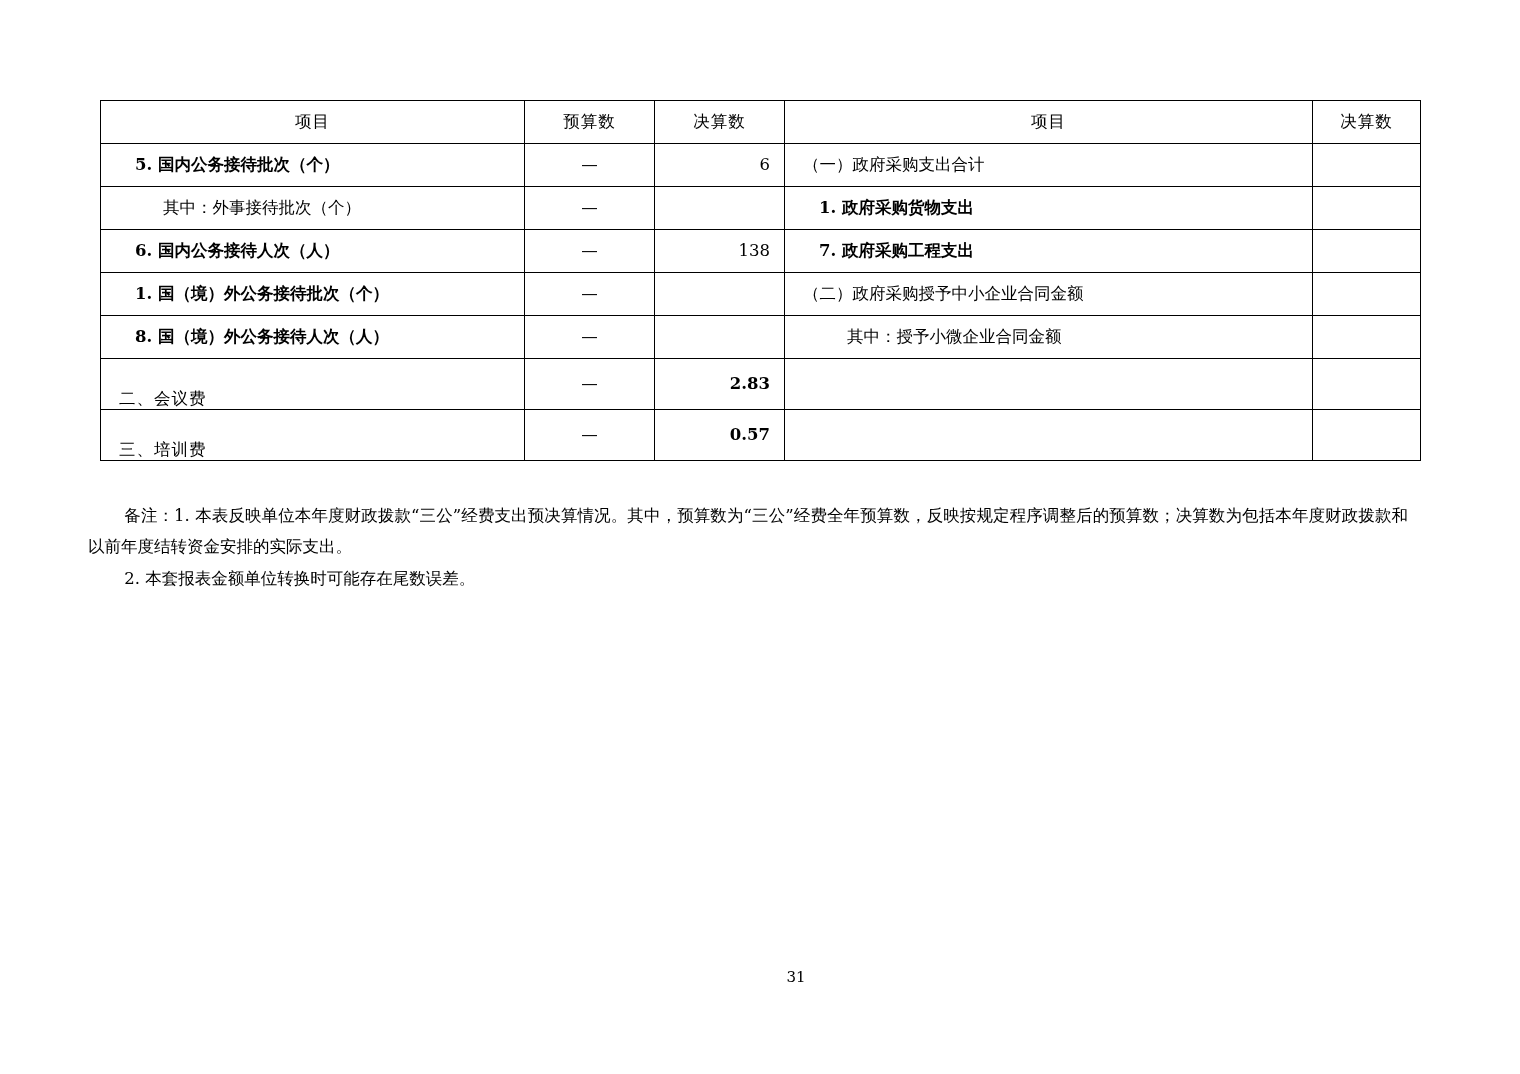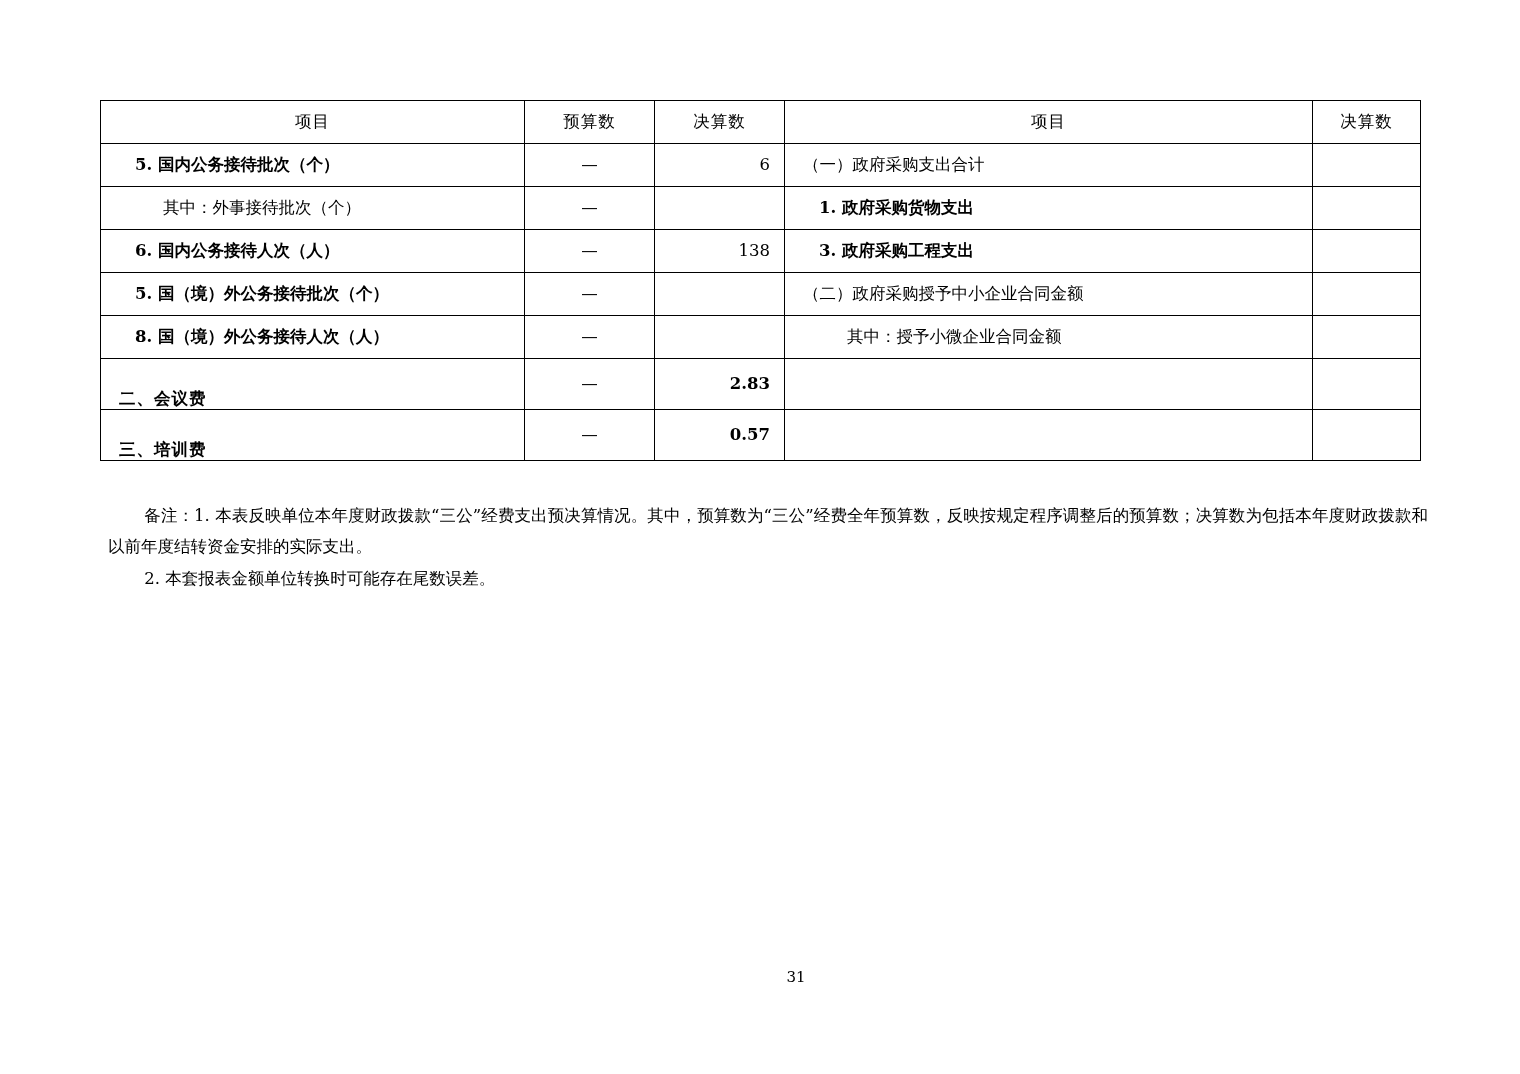--- a/index.html
+++ b/index.html
@@ -54,39 +54,39 @@
   }
   .cell-text {
     display: block;
     padding-left: 18px;
     padding-right: 8px;
     text-align: left;
   }
   .cell-text.indent1 { padding-left: 34px; font-weight: bold; }
   .cell-text.indent2 { padding-left: 62px; }
   .cell-text.bold {
-    font-weight: bold;
+    font-weight: normal;
     letter-spacing: 1px;
     margin-top: 30px;
   }
   .num {
     display: block;
     text-align: right;
     padding-right: 14px;
   }
   .num.bold { font-weight: bold; }
   .dash {
     display: block;
     text-align: center;
     letter-spacing: 0;
   }
 
   .notes {
     position: absolute;
-    left: 108px;
+    left: 88px;
     top: 500px;
     width: 1320px;
     font-size: 16.5px;
     line-height: 1.9;
     text-align: justify;
   }
   .notes p {
     margin: 0;
     text-indent: 2.2em;
   }
@@ -163,29 +163,29 @@
           <td>
               <span class="cell-text indent1">6. 国内公务接待人次（人）</span>
             </td>
           <td>
               <span class="dash">—</span>
             </td>
           <td>
               <span class="num">138</span>
             </td>
           <td>
-              <span class="cell-text indent1">3. 政府采购工程支出</span>
-            </td>
-          <td>
-              <span class="num"></span>
-            </td>
-        </tr>
-        <tr>
-          <td>
-              <span class="cell-text indent1">5. 国（境）外公务接待批次（个）</span>
+              <span class="cell-text indent1">7. 政府采购工程支出</span>
+            </td>
+          <td>
+              <span class="num"></span>
+            </td>
+        </tr>
+        <tr>
+          <td>
+              <span class="cell-text indent1">1. 国（境）外公务接待批次（个）</span>
             </td>
           <td>
               <span class="dash">—</span>
             </td>
           <td>
               <span class="num"></span>
             </td>
           <td>
               <span class="cell-text">（二）政府采购授予中小企业合同金额</span>
             </td>

